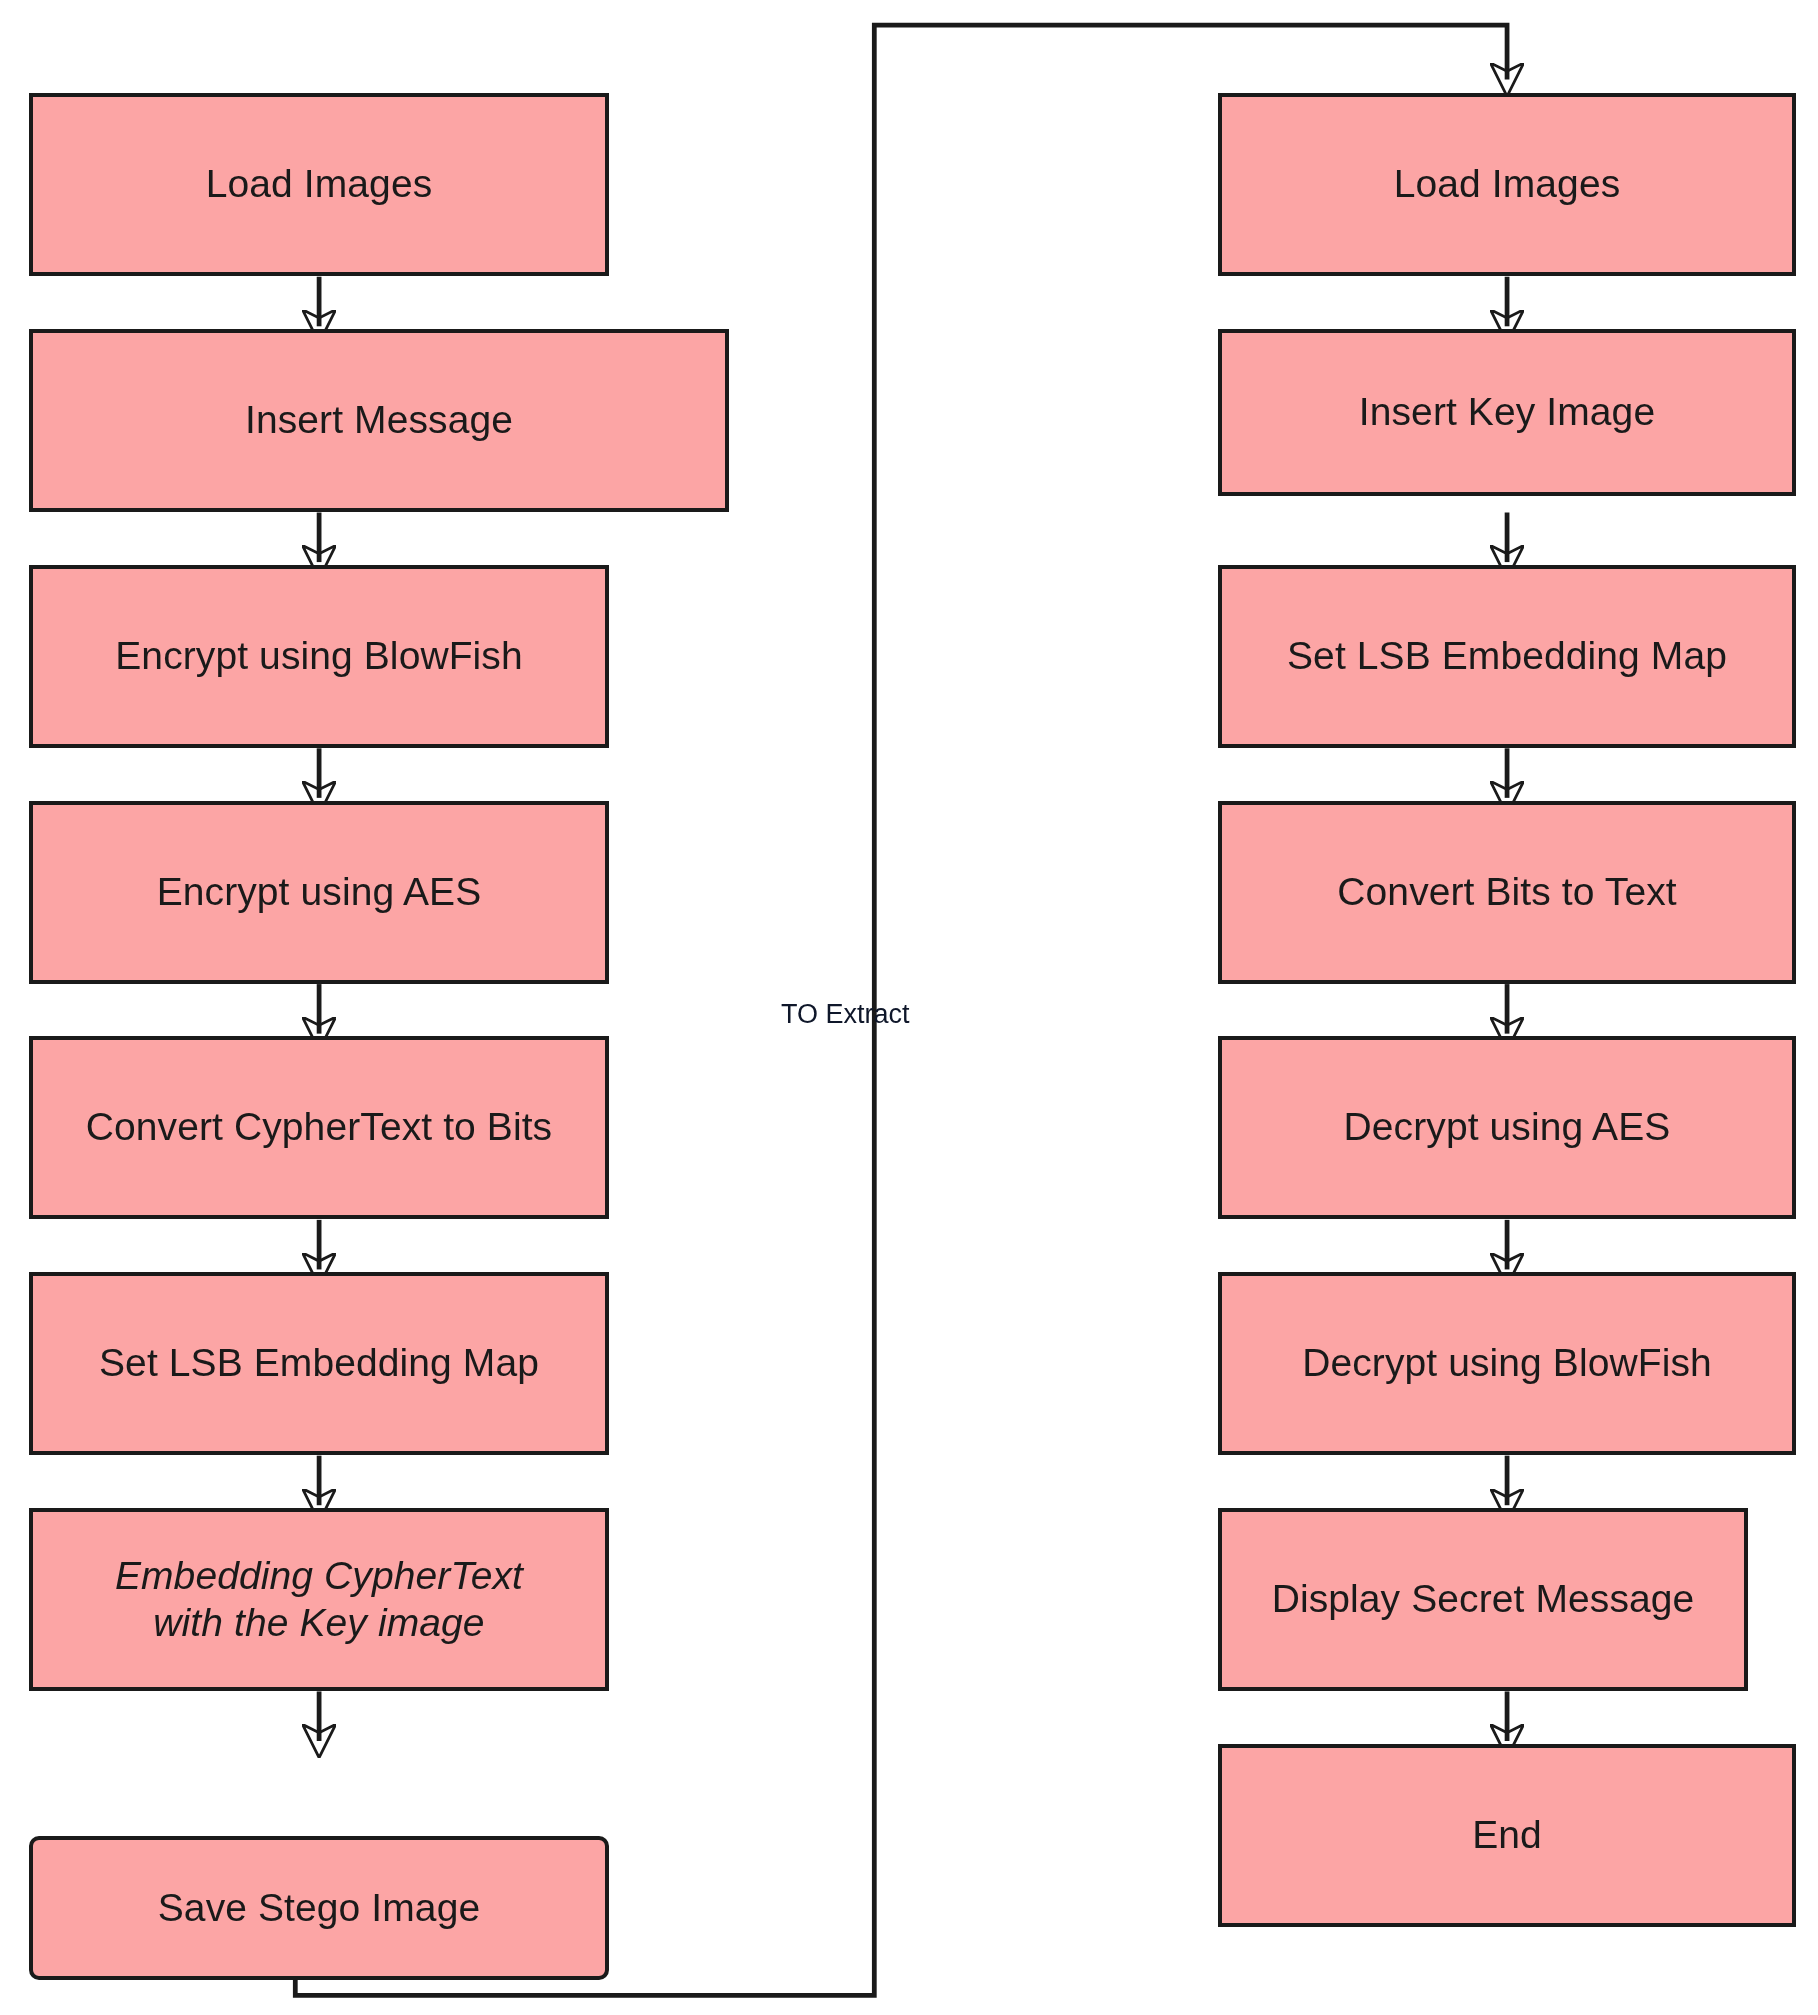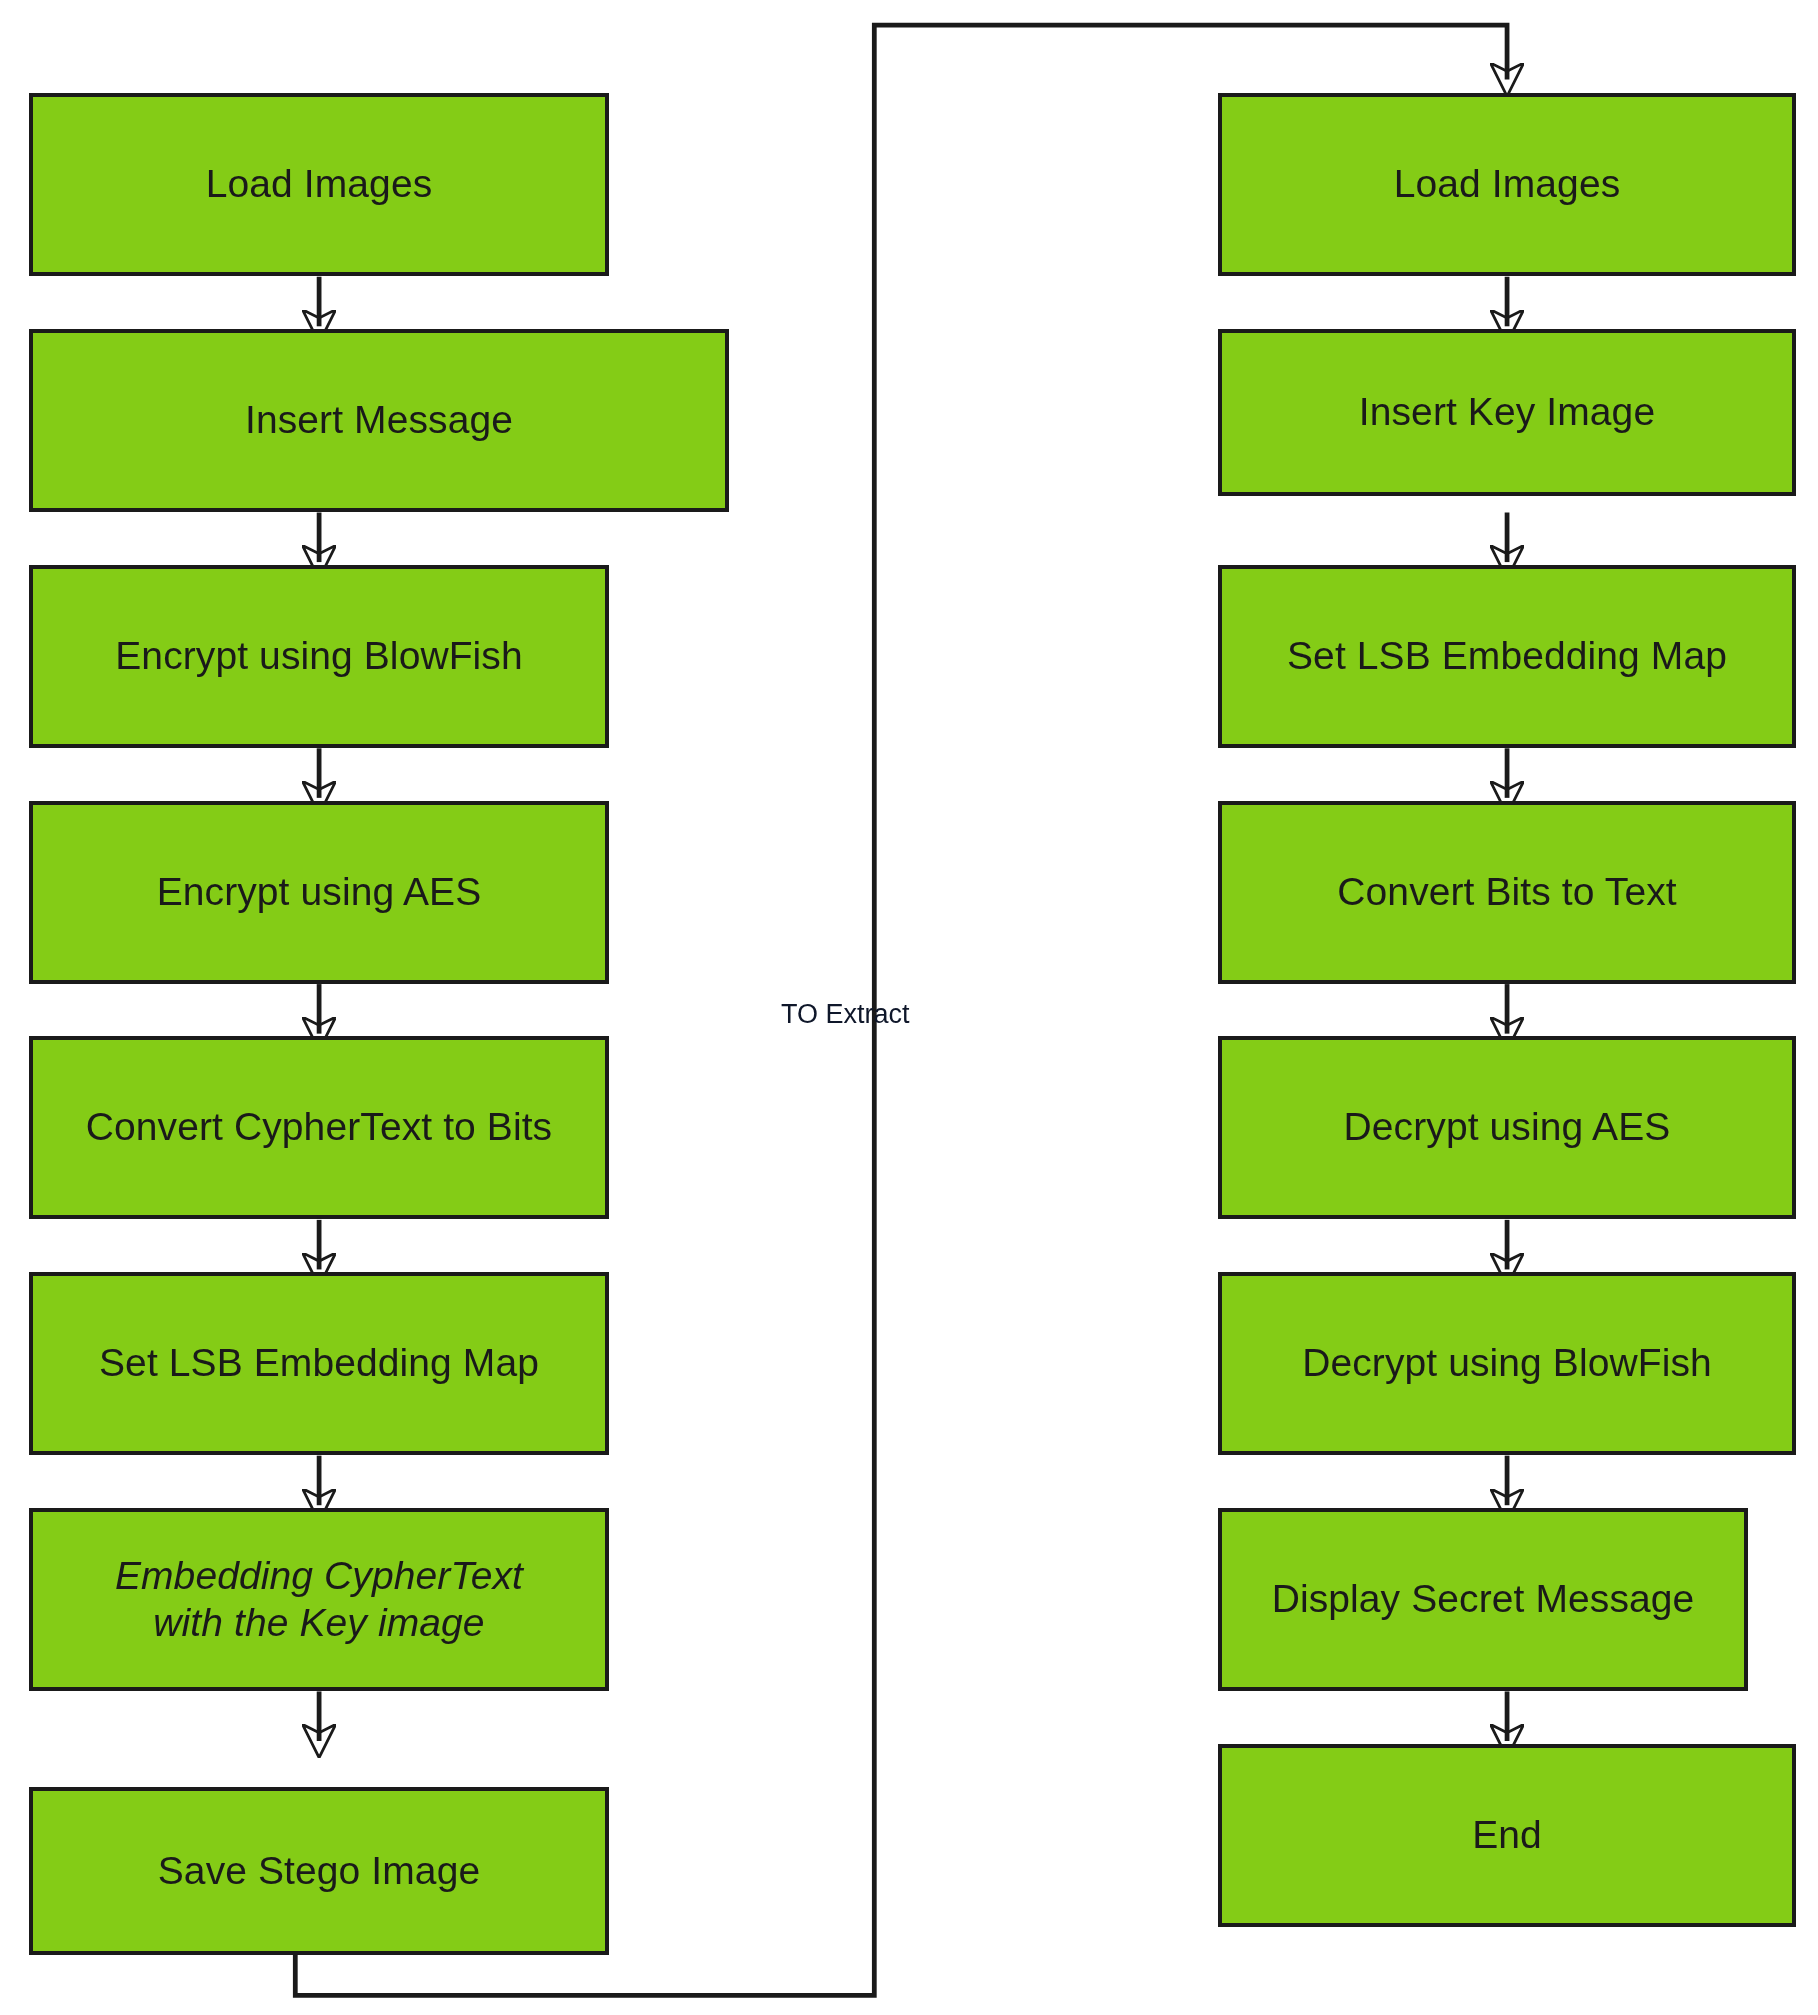--- a/index.html
+++ b/index.html
@@ -13,21 +13,21 @@
     width: 1818px;
     height: 2015px;
     background: #ffffff;
     font-family: "Liberation Sans", sans-serif;
     overflow: hidden;
   }
   .node {
     position: absolute;
     box-sizing: border-box;
     border: 4.1px solid #1a1a1a;
-    background: #84cc16;
+    background: #fca5a5;
     display: flex;
     align-items: center;
     justify-content: center;
     text-align: center;
   }
   .node .label {
     font-size: 39px;
     line-height: 1.18;
     color: #1a1a1a;
     font-weight: 400;
@@ -113,21 +113,21 @@
 
   <div class="node" style="left: 29px; top: 1272px; width: 580px; height: 183px;">
     <span class="label">Set LSB Embedding Map</span>
   </div>
 
   <div class="node" style="left: 29px; top: 1508px; width: 580px; height: 183px; font-style: italic;">
     <span class="label">Embedding CypherText
 with the Key image</span>
   </div>
 
-  <div class="node" style="left: 29px; top: 1787px; width: 580px; height: 168px;">
+  <div class="node" style="left: 29px; top: 1836px; width: 580px; height: 144px; border-radius: 10px;">
     <span class="label">Save Stego Image</span>
   </div>
 
   <div class="node" style="left: 1218px; top: 93px; width: 578px; height: 183px;">
     <span class="label">Load Images</span>
   </div>
 
   <div class="node" style="left: 1218px; top: 329px; width: 578px; height: 167px;">
     <span class="label">Insert Key Image</span>
   </div>

